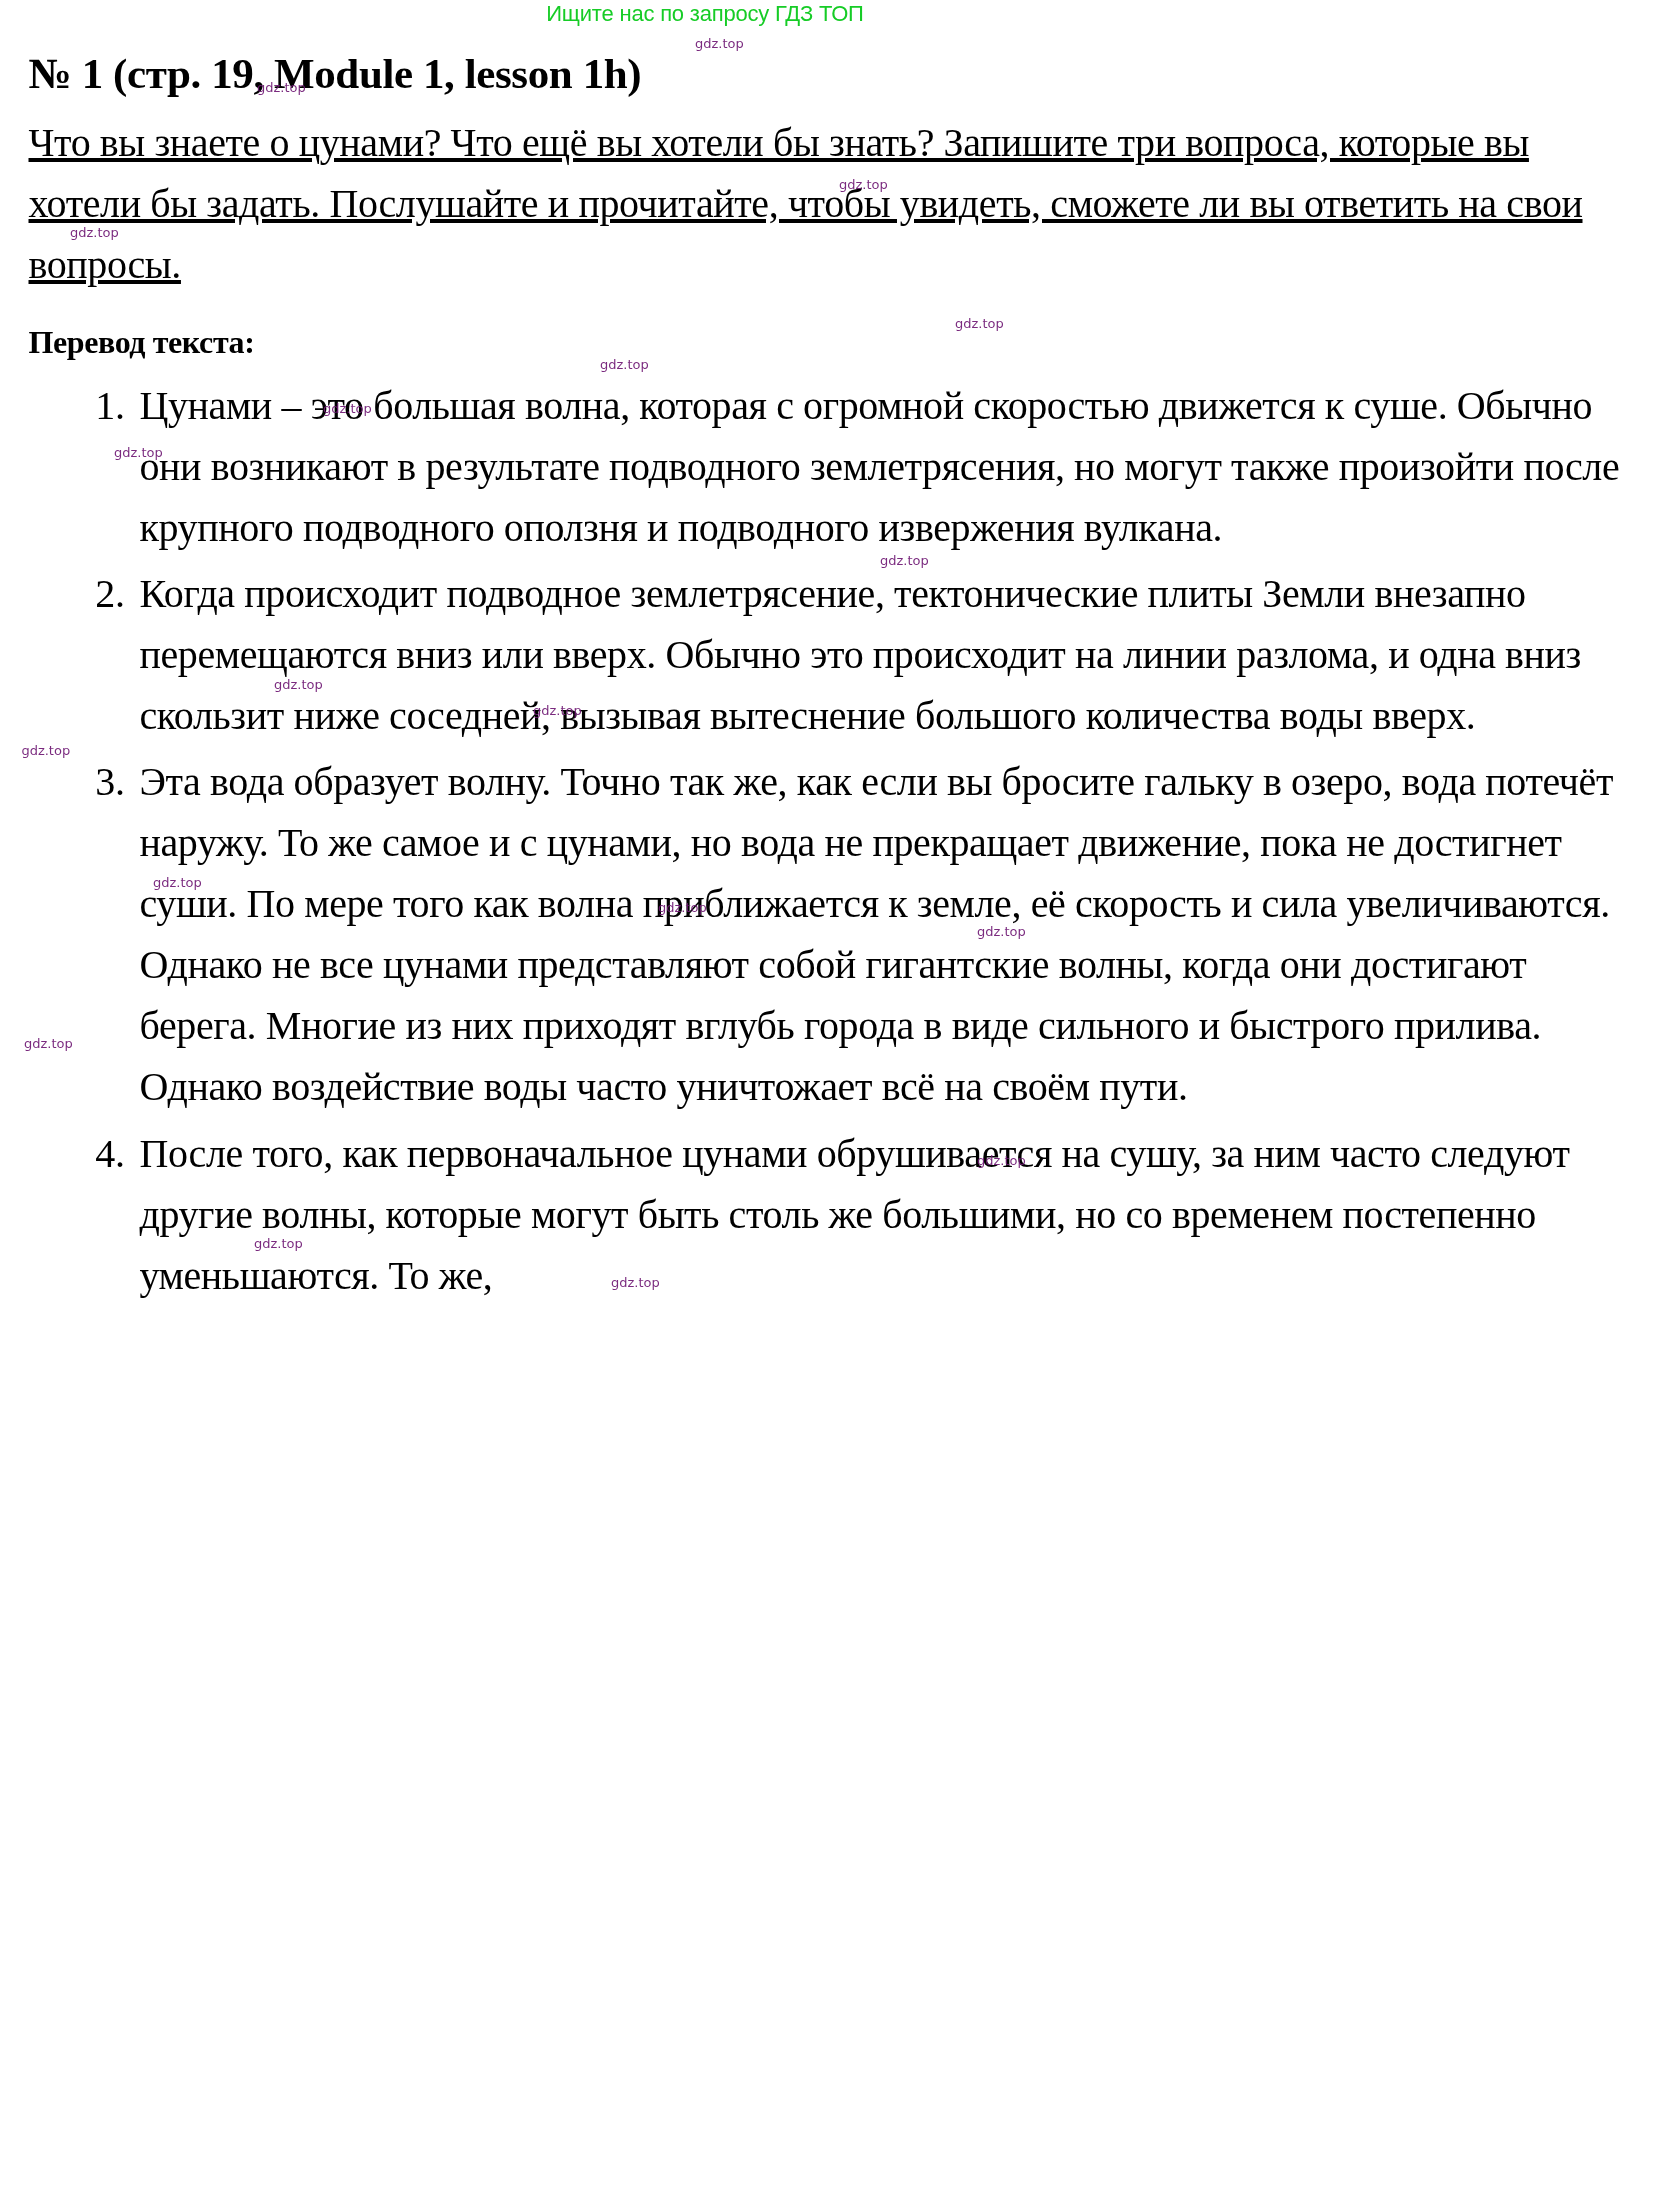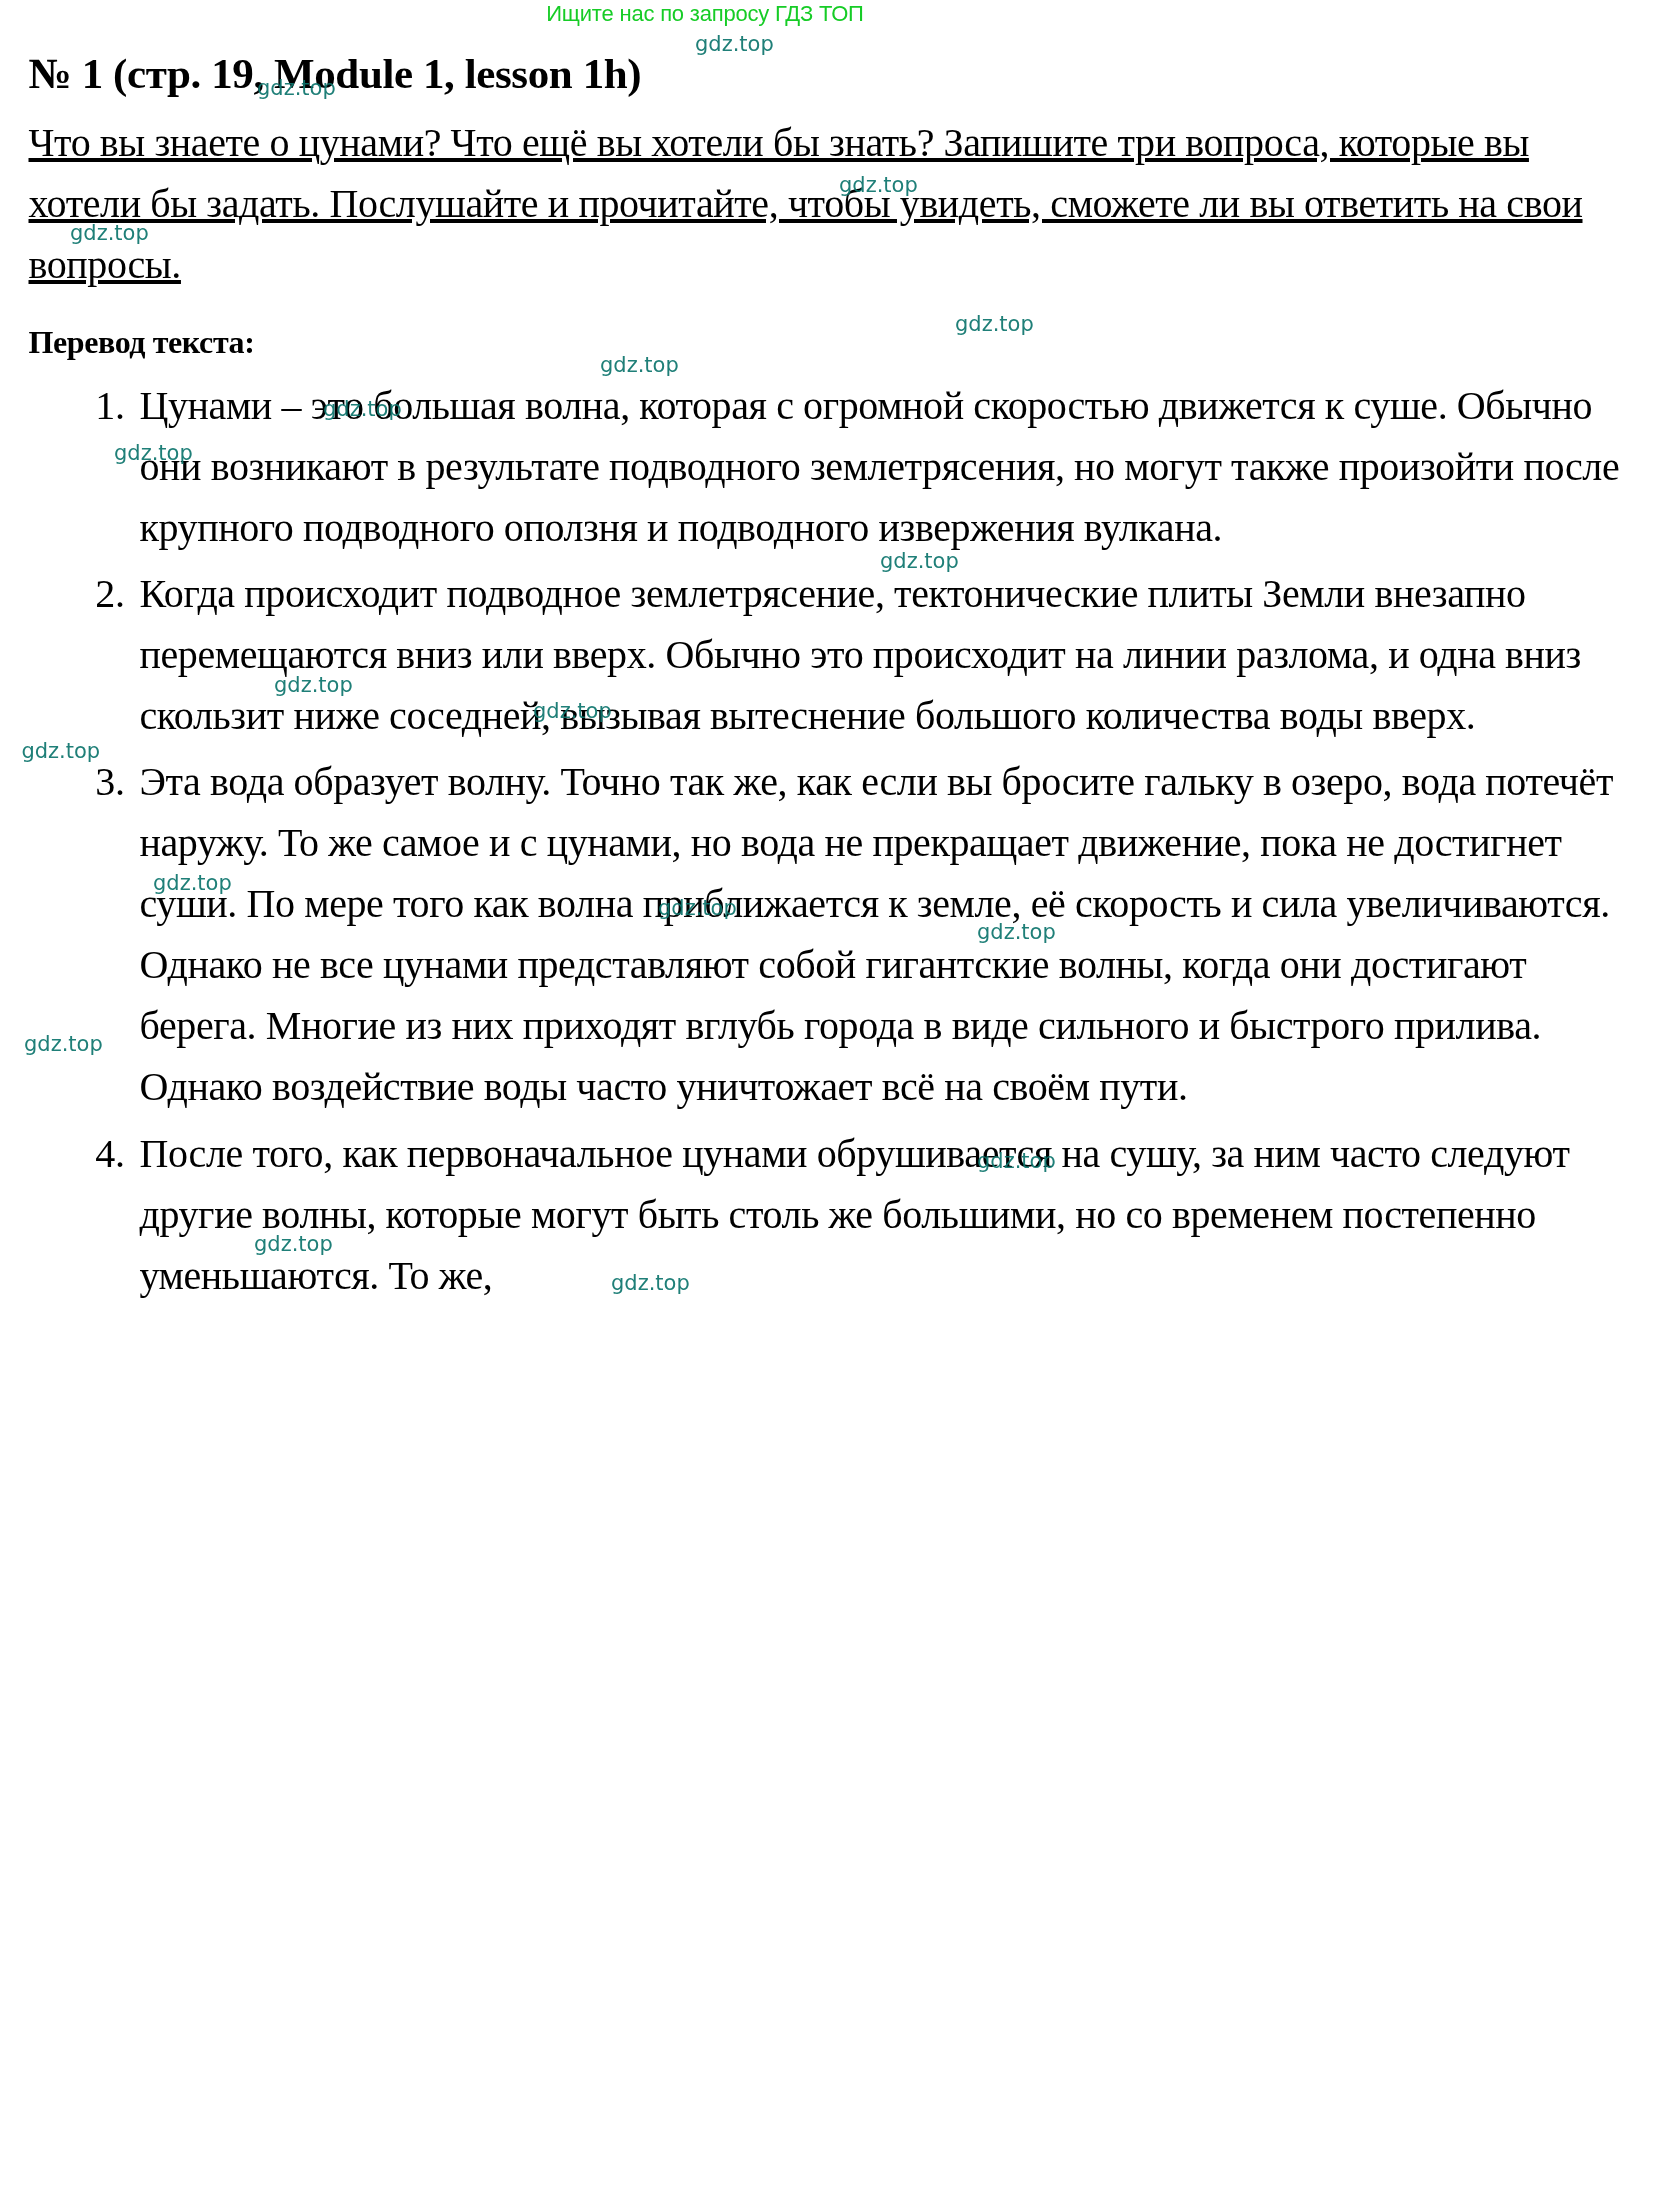--- a/index.html
+++ b/index.html
@@ -115,23 +115,23 @@
     line-height: 61px;
   }
   ol.items > li .itxt {
     display: block;
   }
 
   
   .wm {
     position: absolute;
     font-family: "DejaVu Sans", "Liberation Sans", sans-serif;
-    font-size: 21px;
+    font-size: 13px;
     line-height: 20.5px;
-    color: #0f766e;
+    color: #701a75;
     white-space: nowrap;
     opacity: 0.93;
     pointer-events: none;
   }
 
   
   .footer-bar {
     position: absolute;
     left: 0;
     bottom: 9px;

